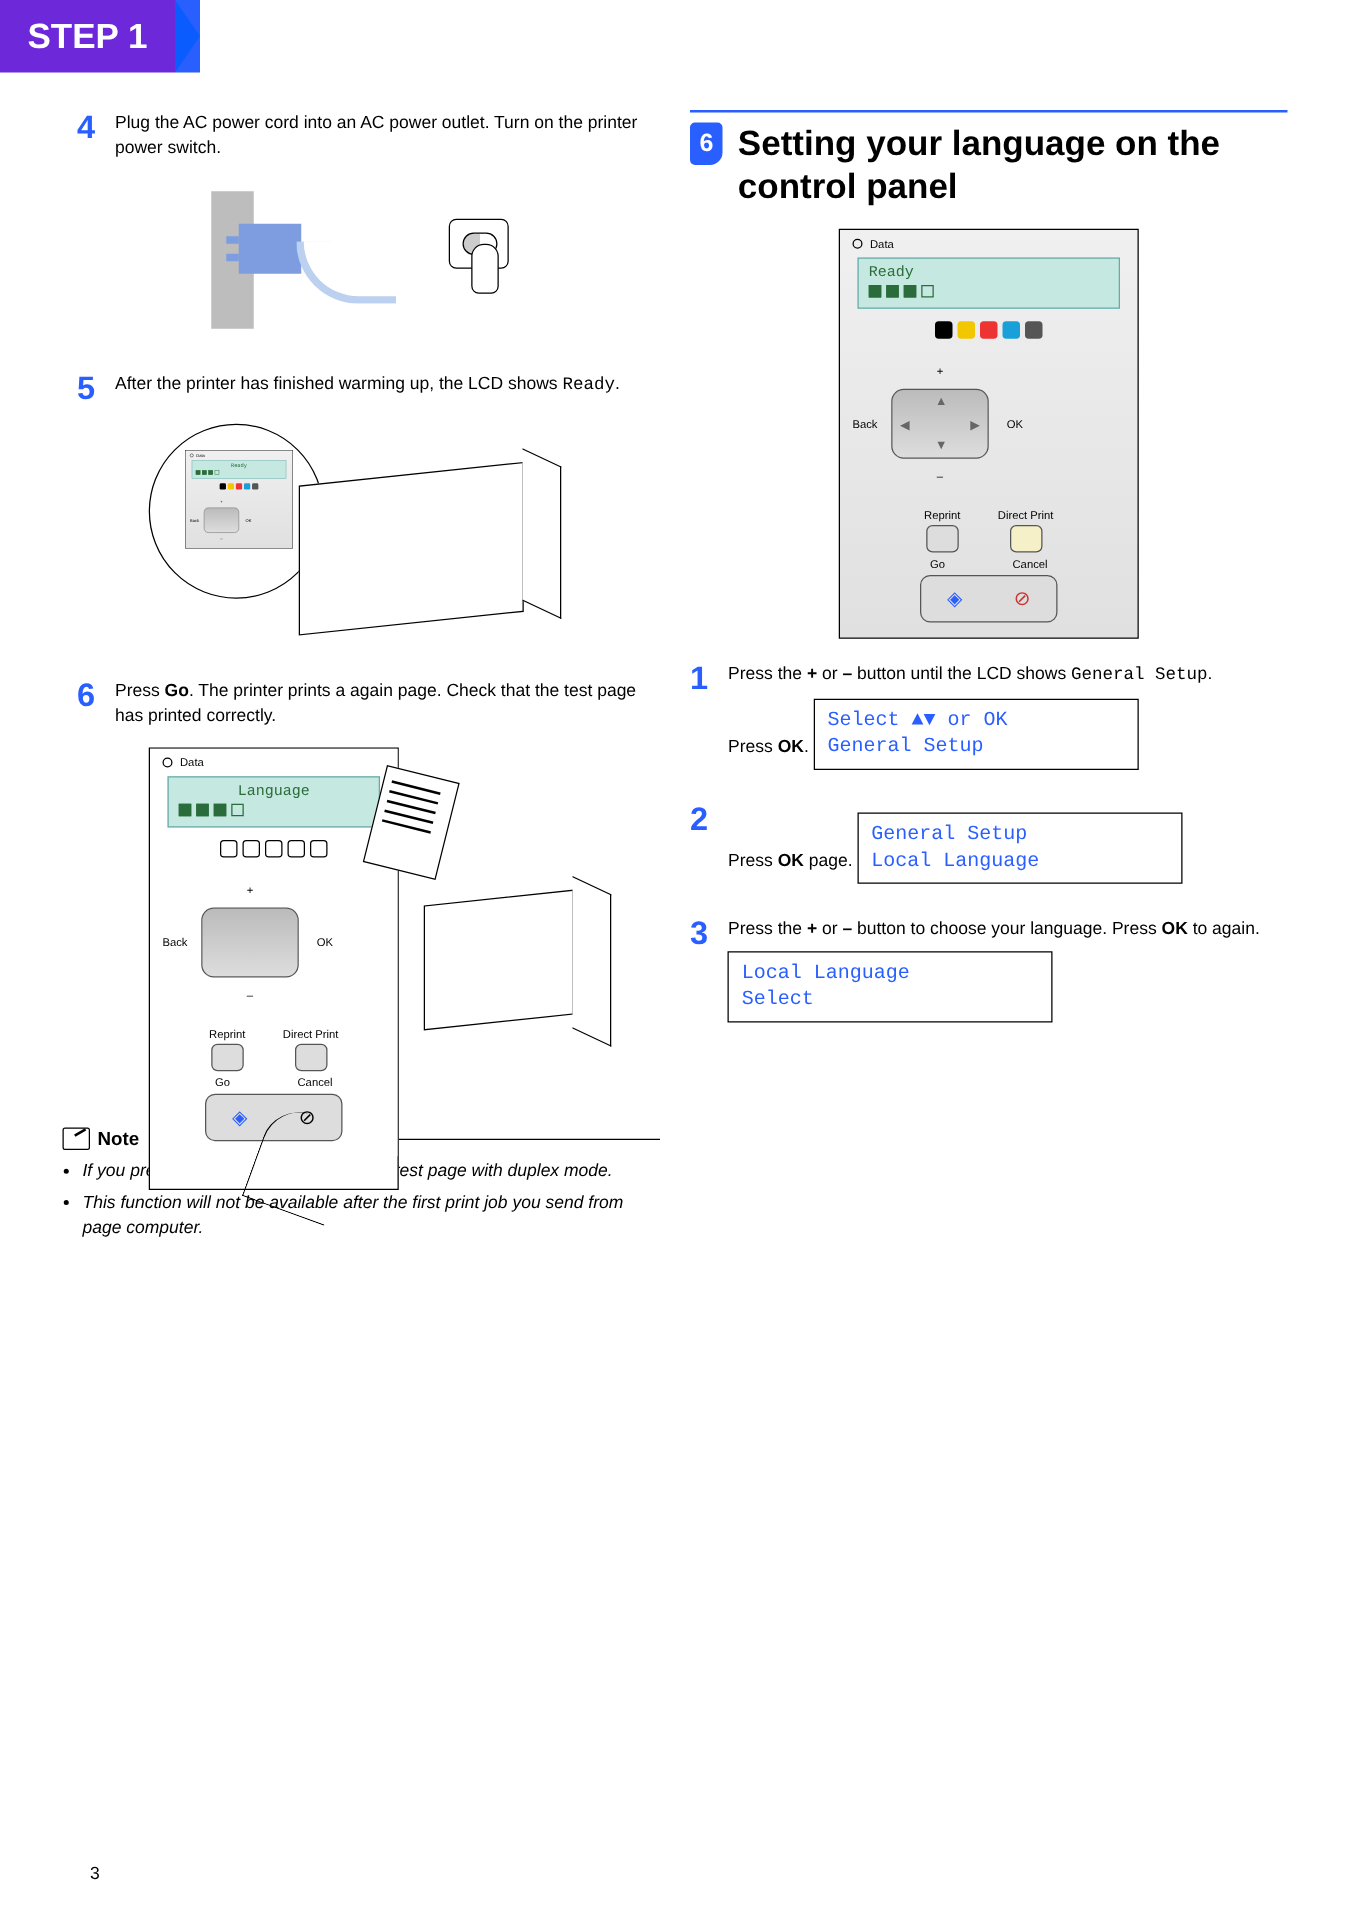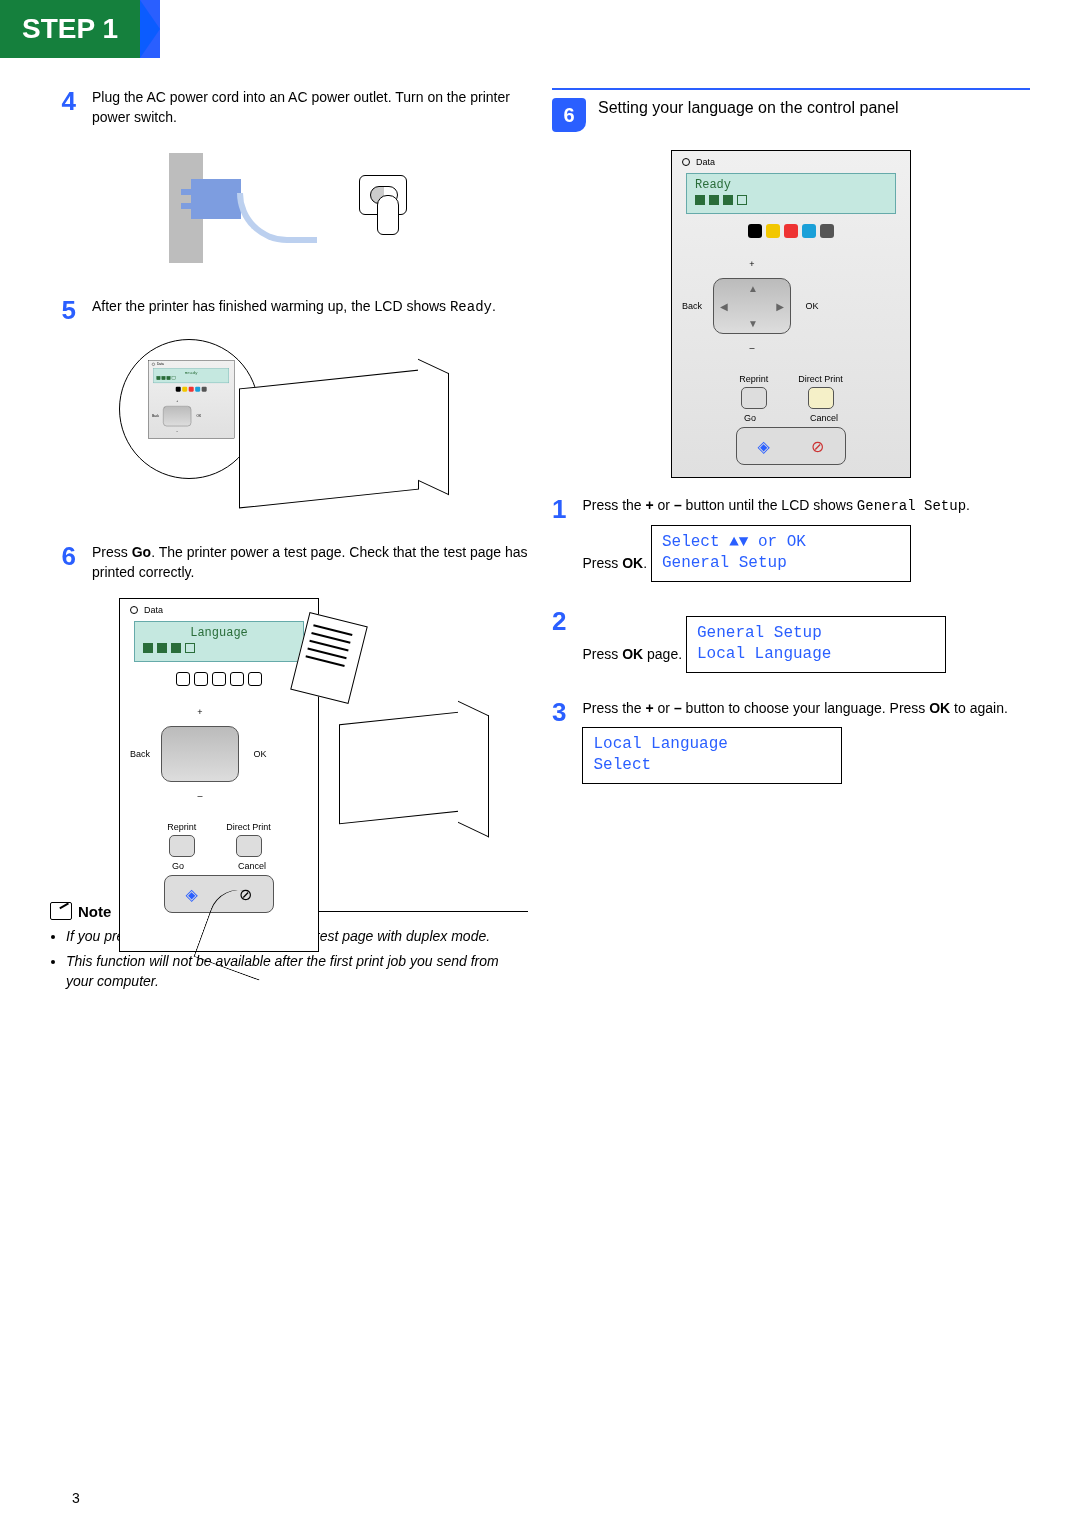--- a/index.html
+++ b/index.html
@@ -9,21 +9,21 @@
     color: #000;
     background: #fff;
     width: 1080px;
   }
   .header {
     display: flex;
     align-items: stretch;
     height: 58px;
   }
   .step-tab {
-    background: #15803d;
+    background: #6d28d9;
     color: #fff;
     font-weight: bold;
     font-size: 28px;
     padding: 12px 22px;
     display: flex;
     align-items: center;
     font-family: Arial, sans-serif;
   }
   .arrow-right {
     width: 0; height: 0;
@@ -95,22 +95,22 @@
     background: #2a5fff;
     color: #fff;
     font-weight: bold;
     font-size: 20px;
     display: flex;
     align-items: center;
     justify-content: center;
     border-radius: 4px 4px 10px 4px;
   }
   .section-title {
-    font-size: 16px;
-    font-weight: normal;
+    font-size: 28px;
+    font-weight: bold;
     line-height: 1.2;
   }
   .note-head {
     display: flex;
     align-items: center;
     gap: 6px;
     margin-top: 20px;
     margin-bottom: 6px;
   }
   .note-icon {
@@ -379,21 +379,21 @@
             </div>
           </div>
         </div>
         <div class="body3d"></div>
       </div>
     </div>
 
     <div class="item">
       <div class="num">6</div>
       <div class="body">
-        <span>Press </span><b>Go</b><span>. The printer power a test page. Check that the test page has printed correctly.</span>
+        <span>Press </span><b>Go</b><span>. The printer prints a again page. Check that the test page has printed correctly.</span>
       </div>
     </div>
 
     <div class="figure">
       <div class="printer-illus" style="height:280px">
         <div style="position:absolute;left:0;top:0;width:200px;border:1.5px solid #000;background:#fff;padding-bottom:8px;">
           <div class="panel" style="border:none;width:auto;background:#fff">
             <div class="data-row">
                 <span class="dot"></span>
                 <span>Data</span>
@@ -452,21 +452,21 @@
     <div class="note-head">
       <div class="note-icon"></div>
       <div class="note-label">Note</div>
       <div class="note-rule"></div>
     </div>
     <ul class="note-list">
       <li>
         <span>If you press </span><b style="font-style:italic">Reprint</b><span>, the printer prints a test page with duplex mode.</span>
       </li>
       <li>
-        <span>This function will not be available after the first print job you send from your computer.</span>
+        <span>This function will not be available after the first print job you send from page computer.</span>
       </li>
     </ul>
   </div>
 
   <div class="col">
 
     <div class="section-head">
       <div class="section-badge">6</div>
       <div class="section-title">Setting your language on the control panel</div>
     </div>

